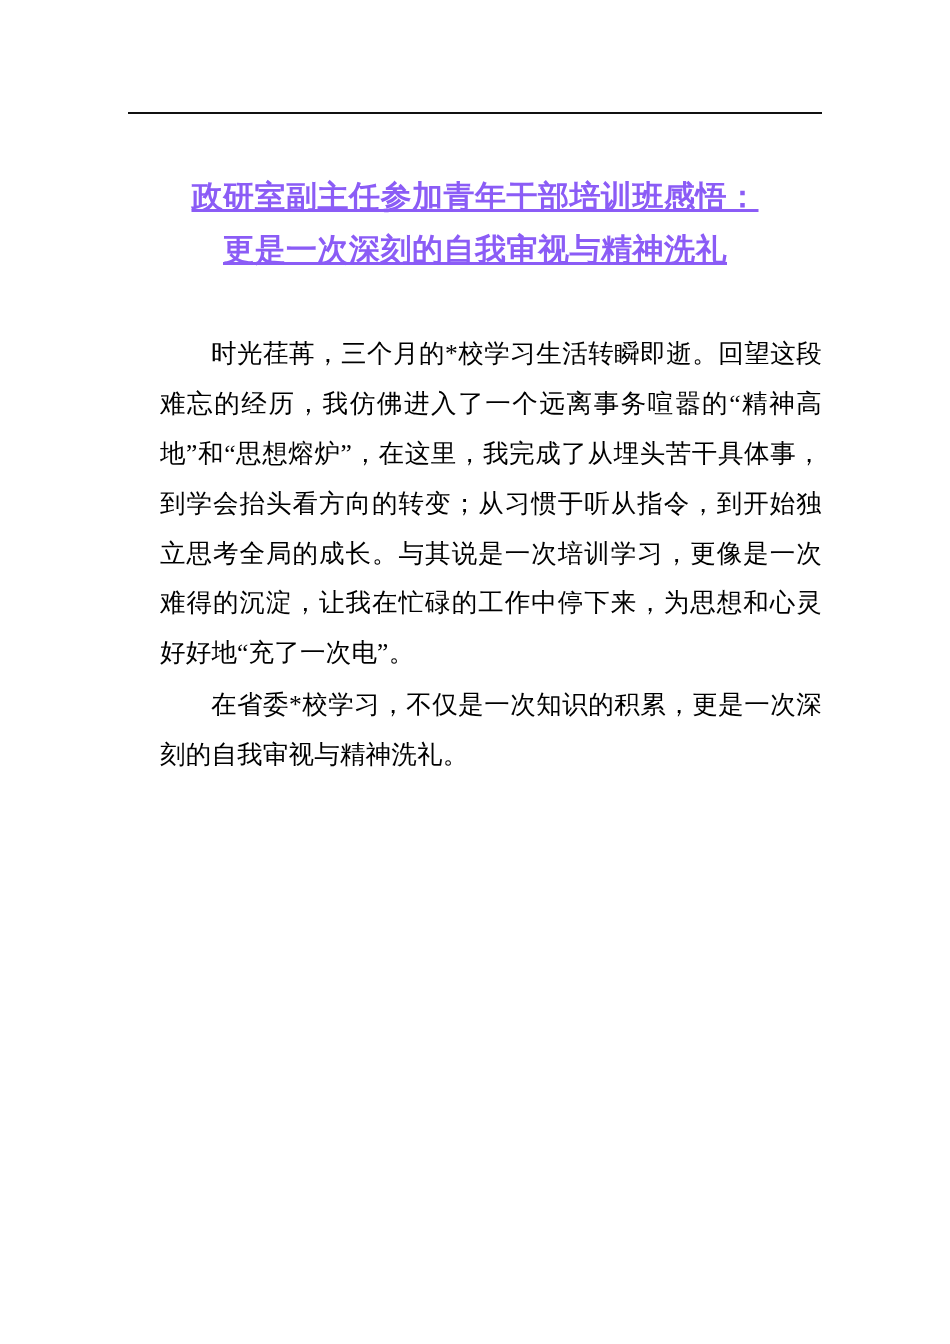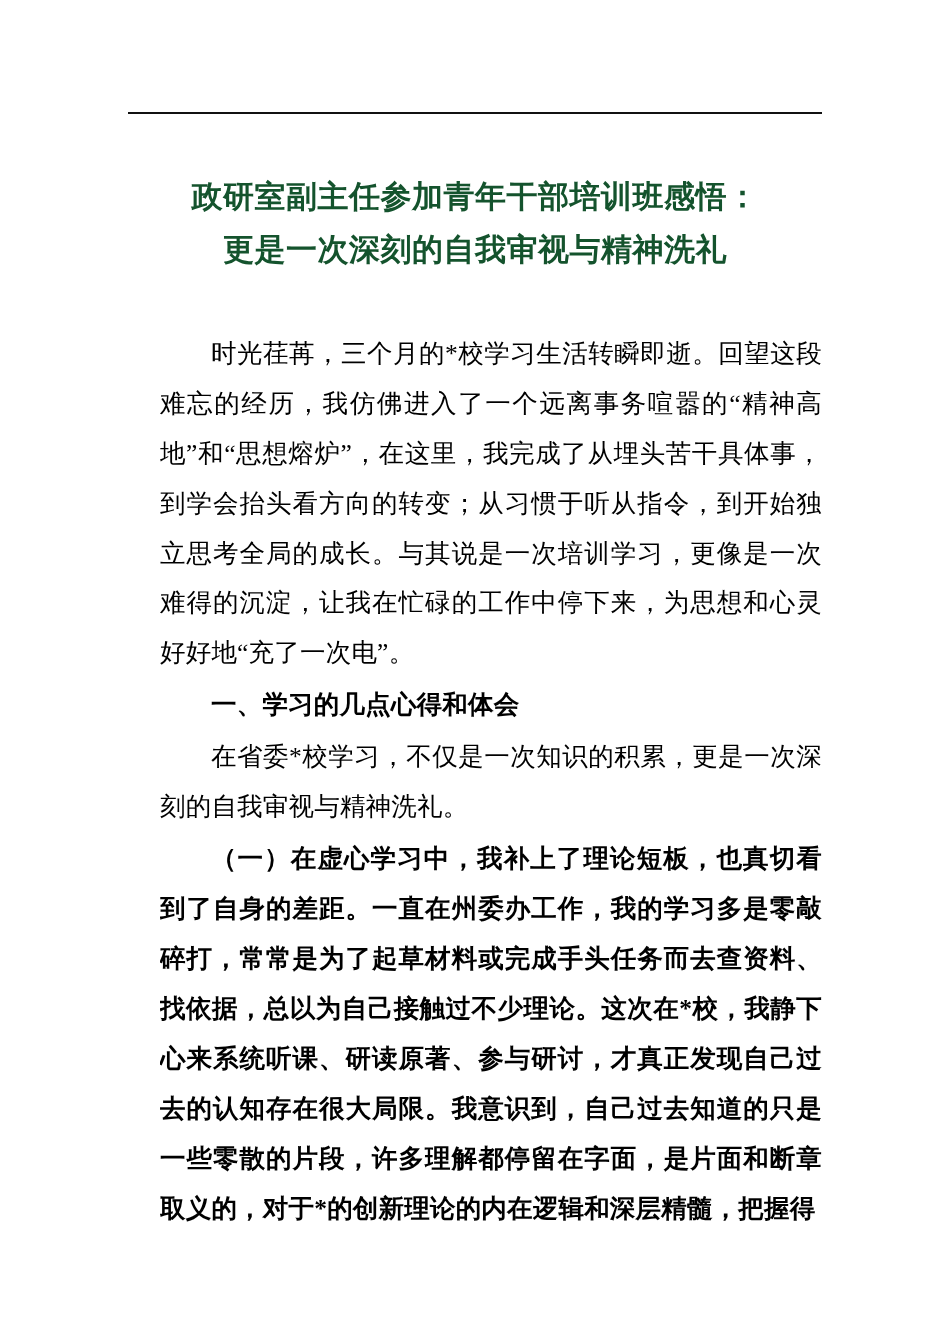--- a/index.html
+++ b/index.html
@@ -28,21 +28,22 @@
     width: 100%;
   }
   .doc-title {
     margin: 56px 0 0 0;
     text-align: center;
     font-family: "DejaVu Sans", "Liberation Sans", sans-serif;
     font-weight: 700;
     font-size: 31px;
     line-height: 1.72;
     letter-spacing: 0.5px;
-    color: #14532d;
+    color: #8b5cf6;
+    text-decoration: underline;
   }
   .doc-title .line {
     display: block;
     white-space: nowrap;
   }
   .body-block {
     margin-top: 52px;
     margin-left: 32px;
   }
   p.para {
@@ -77,18 +78,16 @@
 
   <div class="top-rule"></div>
 
   <h1 class="doc-title">
     <span class="line">政研室副主任参加青年干部培训班感悟：</span>
     <span class="line">更是一次深刻的自我审视与精神洗礼</span>
   </h1>
 
   <div class="body-block clip">
     <p class="para">时光荏苒，三个月的*校学习生活转瞬即逝。回望这段难忘的经历，我仿佛进入了一个远离事务喧嚣的“精神高地”和“思想熔炉”，在这里，我完成了从埋头苦干具体事，到学会抬头看方向的转变；从习惯于听从指令，到开始独立思考全局的成长。与其说是一次培训学习，更像是一次难得的沉淀，让我在忙碌的工作中停下来，为思想和心灵好好地“充了一次电”。</p>
-    <p class="heading">一、学习的几点心得和体会</p>
     <p class="para">在省委*校学习，不仅是一次知识的积累，更是一次深刻的自我审视与精神洗礼。</p>
-    <p class="para bold-lead">（一）在虚心学习中，我补上了理论短板，也真切看到了自身的差距。一直在州委办工作，我的学习多是零敲碎打，常常是为了起草材料或完成手头任务而去查资料、找依据，总以为自己接触过不少理论。这次在*校，我静下心来系统听课、研读原著、参与研讨，才真正发现自己过去的认知存在很大局限。我意识到，自己过去知道的只是一些零散的片段，许多理解都停留在字面，是片面和断章取义的，对于*的创新理论的内在逻辑和深层精髓，把握得</p>
   </div>
 
 </div>
 
 </body></html>

